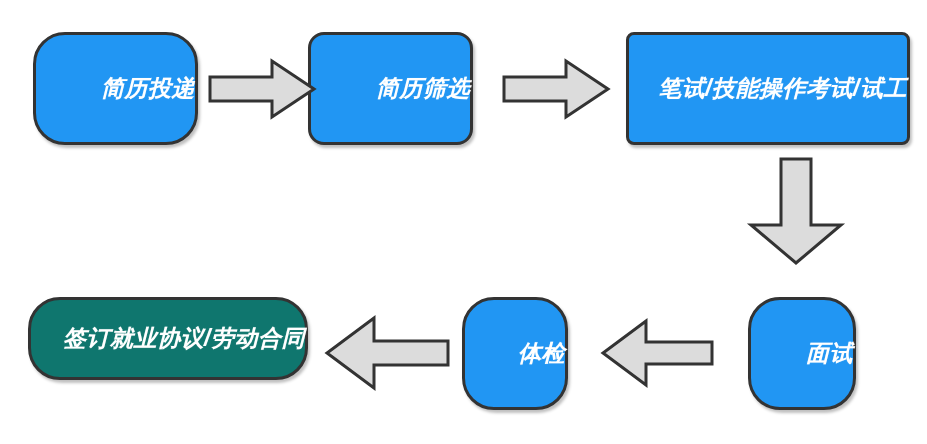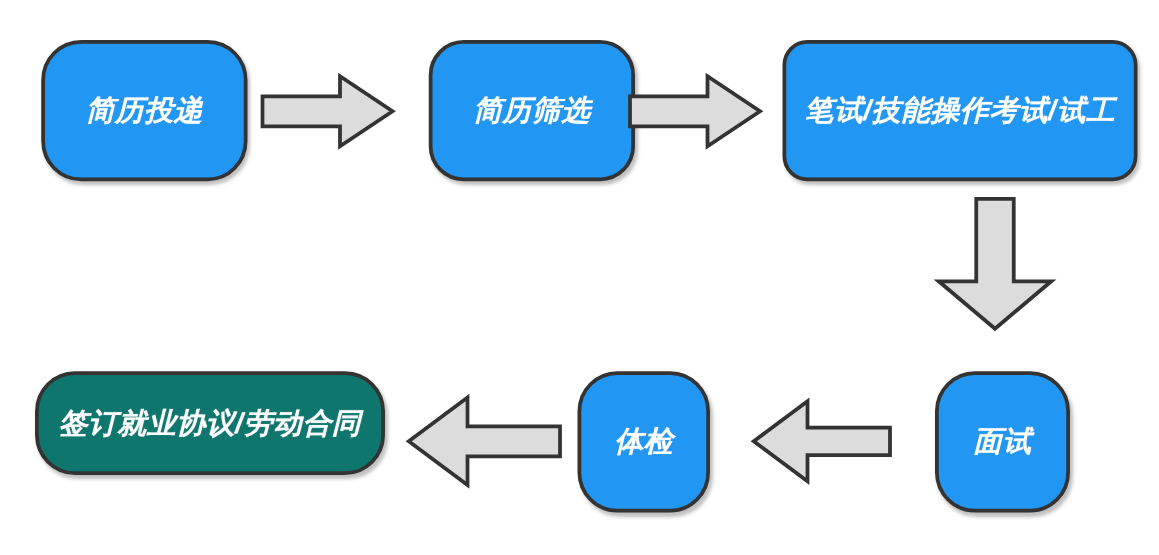--- a/index.html
+++ b/index.html
@@ -15,21 +15,21 @@
     width: 927px;
     height: 444px;
     background: #ffffff;
     overflow: hidden;
   }
   .node {
     position: absolute;
     box-sizing: border-box;
     display: flex;
     align-items: center;
-    justify-content: center;
+    justify-content: flex-end;
     border: 3px solid #333333;
     border-radius: 30px;
     box-shadow: 2px 3px 3px rgba(0,0,0,0.25);
   }
   .node-label {
     color: #ffffff;
     font-weight: bold;
     font-style: italic;
     white-space: nowrap;
     letter-spacing: 0.5px;
@@ -51,25 +51,25 @@
 </style>
 </head>
 <body>
 
 <div id="canvas" style="background: rgb(255, 255, 255);">
 
   <div class="node" id="node-n1" style="left: 33px; top: 32px; width: 165px; height: 113px; border-radius: 32px; background: rgb(33, 150, 243); border-color: rgb(51, 51, 51);">
     <span class="node-label" style="font-size: 23px; color: rgb(255, 255, 255);">简历投递</span>
   </div>
 
-  <div class="node" id="node-n2" style="left: 343px; top: 32px; width: 165px; height: 113px; border-radius: 28px; background: rgb(33, 150, 243); border-color: rgb(51, 51, 51);">
+  <div class="node" id="node-n2" style="left: 308px; top: 32px; width: 165px; height: 113px; border-radius: 16px; background: rgb(33, 150, 243); border-color: rgb(51, 51, 51);">
     <span class="node-label" style="font-size: 23px; color: rgb(255, 255, 255);">简历筛选</span>
   </div>
 
-  <div class="node" id="node-n3" style="left: 626px; top: 32px; width: 284px; height: 113px; border-radius: 20px; background: rgb(33, 150, 243); border-color: rgb(51, 51, 51);">
+  <div class="node" id="node-n3" style="left: 626px; top: 32px; width: 284px; height: 113px; border-radius: 8px; background: rgb(33, 150, 243); border-color: rgb(51, 51, 51);">
     <span class="node-label" style="font-size: 23px; color: rgb(255, 255, 255);">笔试/技能操作考试/试工</span>
   </div>
 
   <div class="node" id="node-n4" style="left: 748px; top: 297px; width: 108px; height: 113px; border-radius: 32px; background: rgb(33, 150, 243); border-color: rgb(51, 51, 51);">
     <span class="node-label" style="font-size: 23px; color: rgb(255, 255, 255); font-family: Liberation Serif, serif;">面试</span>
   </div>
 
   <div class="node" id="node-n5" style="left: 462px; top: 297px; width: 106px; height: 113px; border-radius: 32px; background: rgb(33, 150, 243); border-color: rgb(51, 51, 51);">
     <span class="node-label" style="font-size: 23px; color: rgb(255, 255, 255);">体检</span>
   </div>

